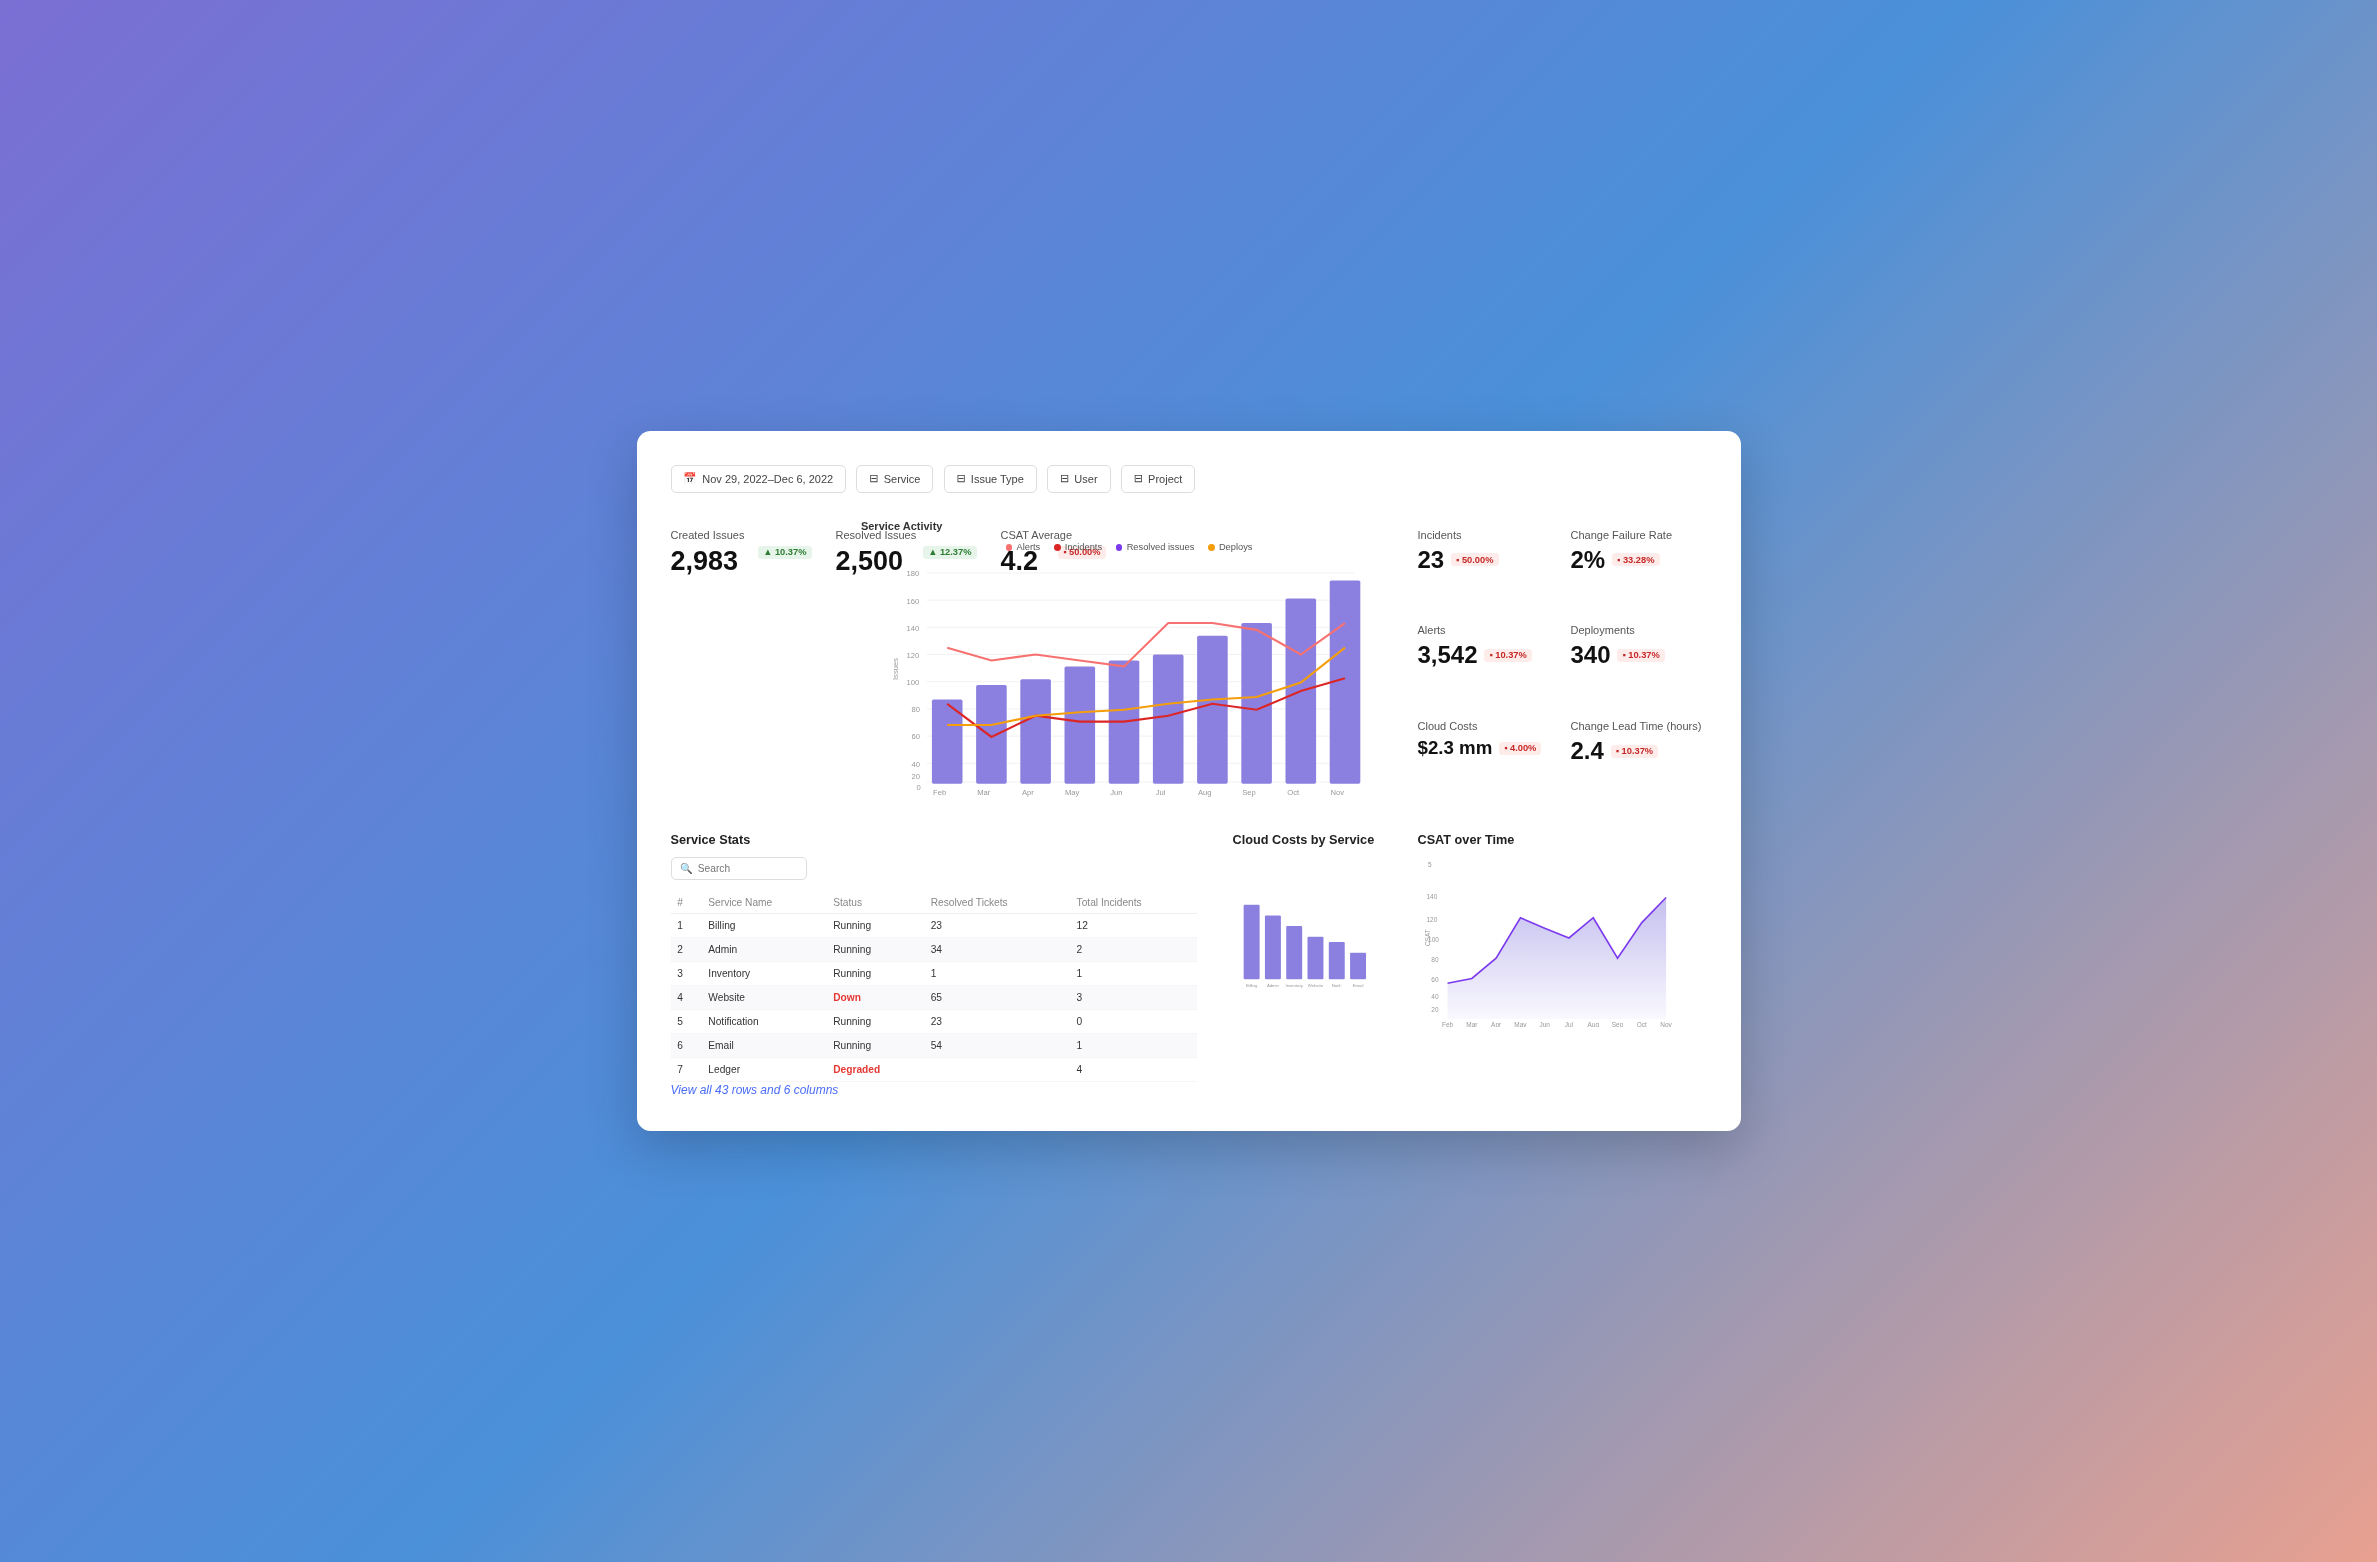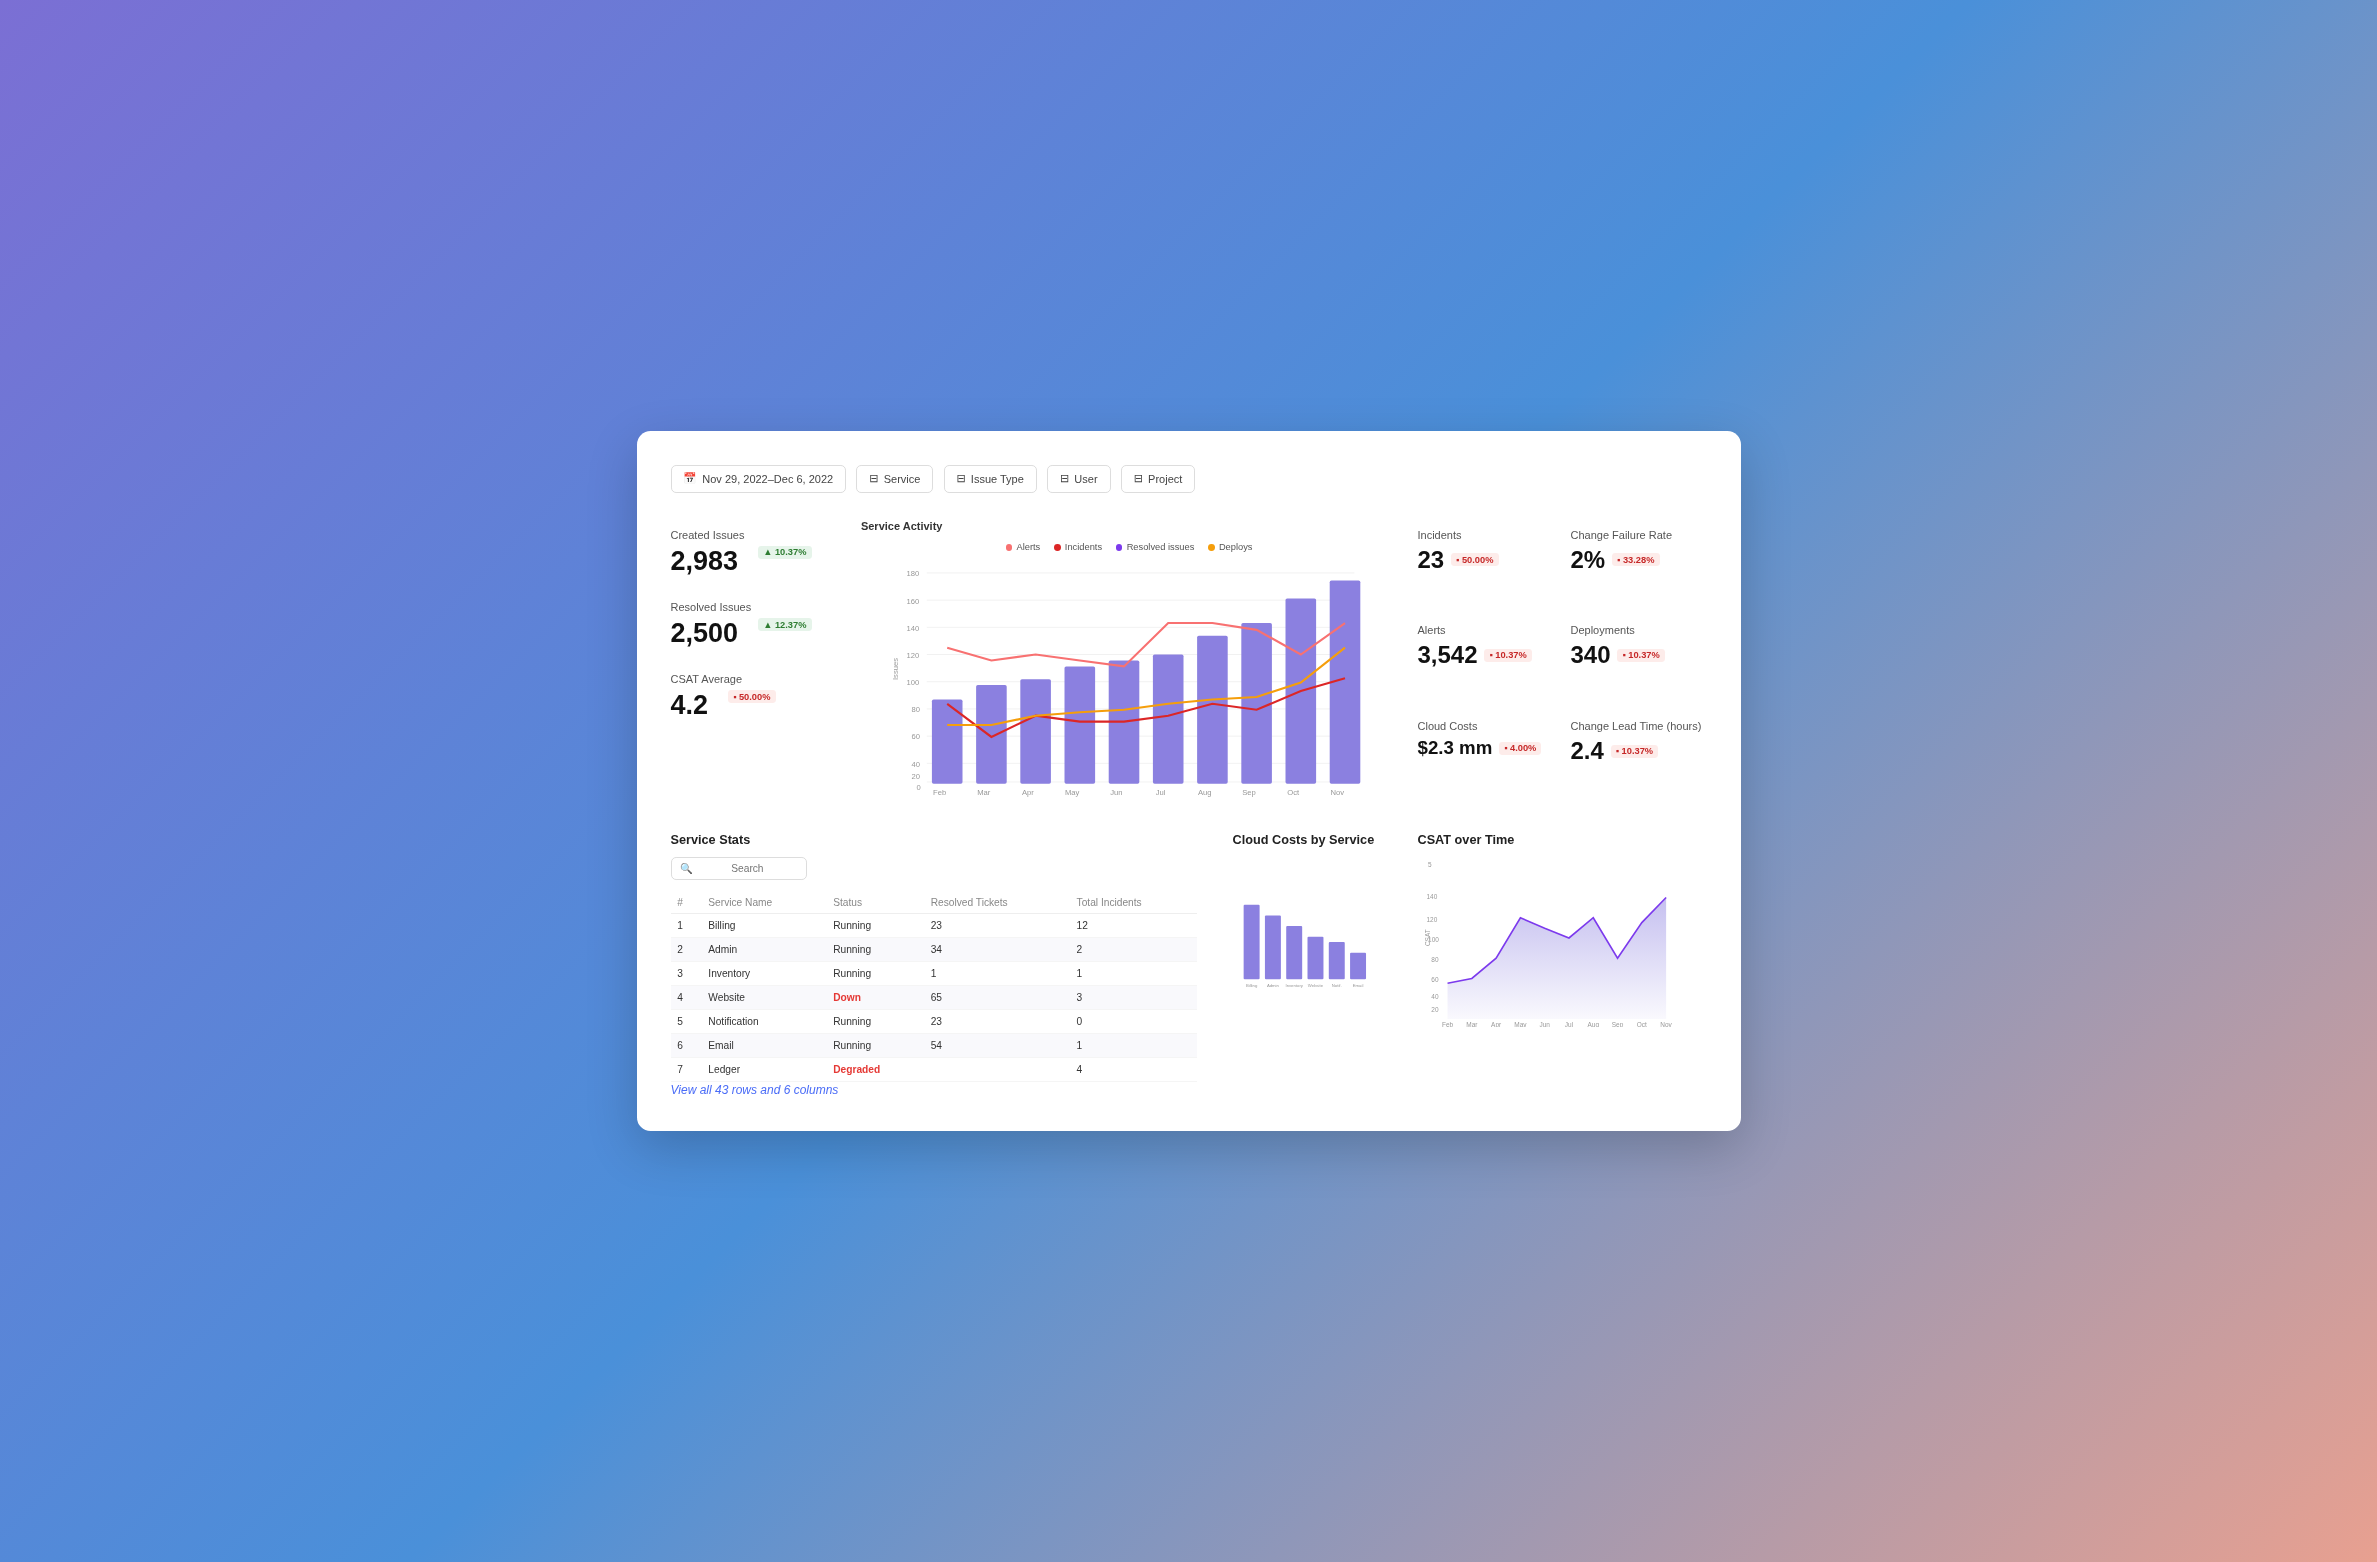--- a/index.html
+++ b/index.html
@@ -46,21 +46,20 @@
       white-space: nowrap;
     }
     .main-grid {
       display: grid;
       grid-template-columns: 170px 1fr 289px;
       gap: 20.4px;
       margin-bottom: 34px;
     }
     .kpi-section {
       display: flex;
-      flex-direction: column;
       gap: 24px;
       padding-top: 8.5px;
     }
     .kpi-card {}
     .kpi-label {
       font-size: 11px;
       color: #555;
       margin-bottom: 5.1px;
     }
     .kpi-value {
@@ -157,21 +156,20 @@
       gap: 5.1px;
       width: 136px;
       margin-bottom: 12px;
     }
     .search-box input {
       border: none;
       outline: none;
       font-size: 10.2px;
       color: #555;
       width: 100%;
-      text-align: center;
     }
     .search-icon { color: #aaa; font-size: 10.2px; }
     table {
       width: 100%;
       border-collapse: collapse;
       font-size: 10.2px;
     }
     thead th {
       text-align: left;
       color: #888;

